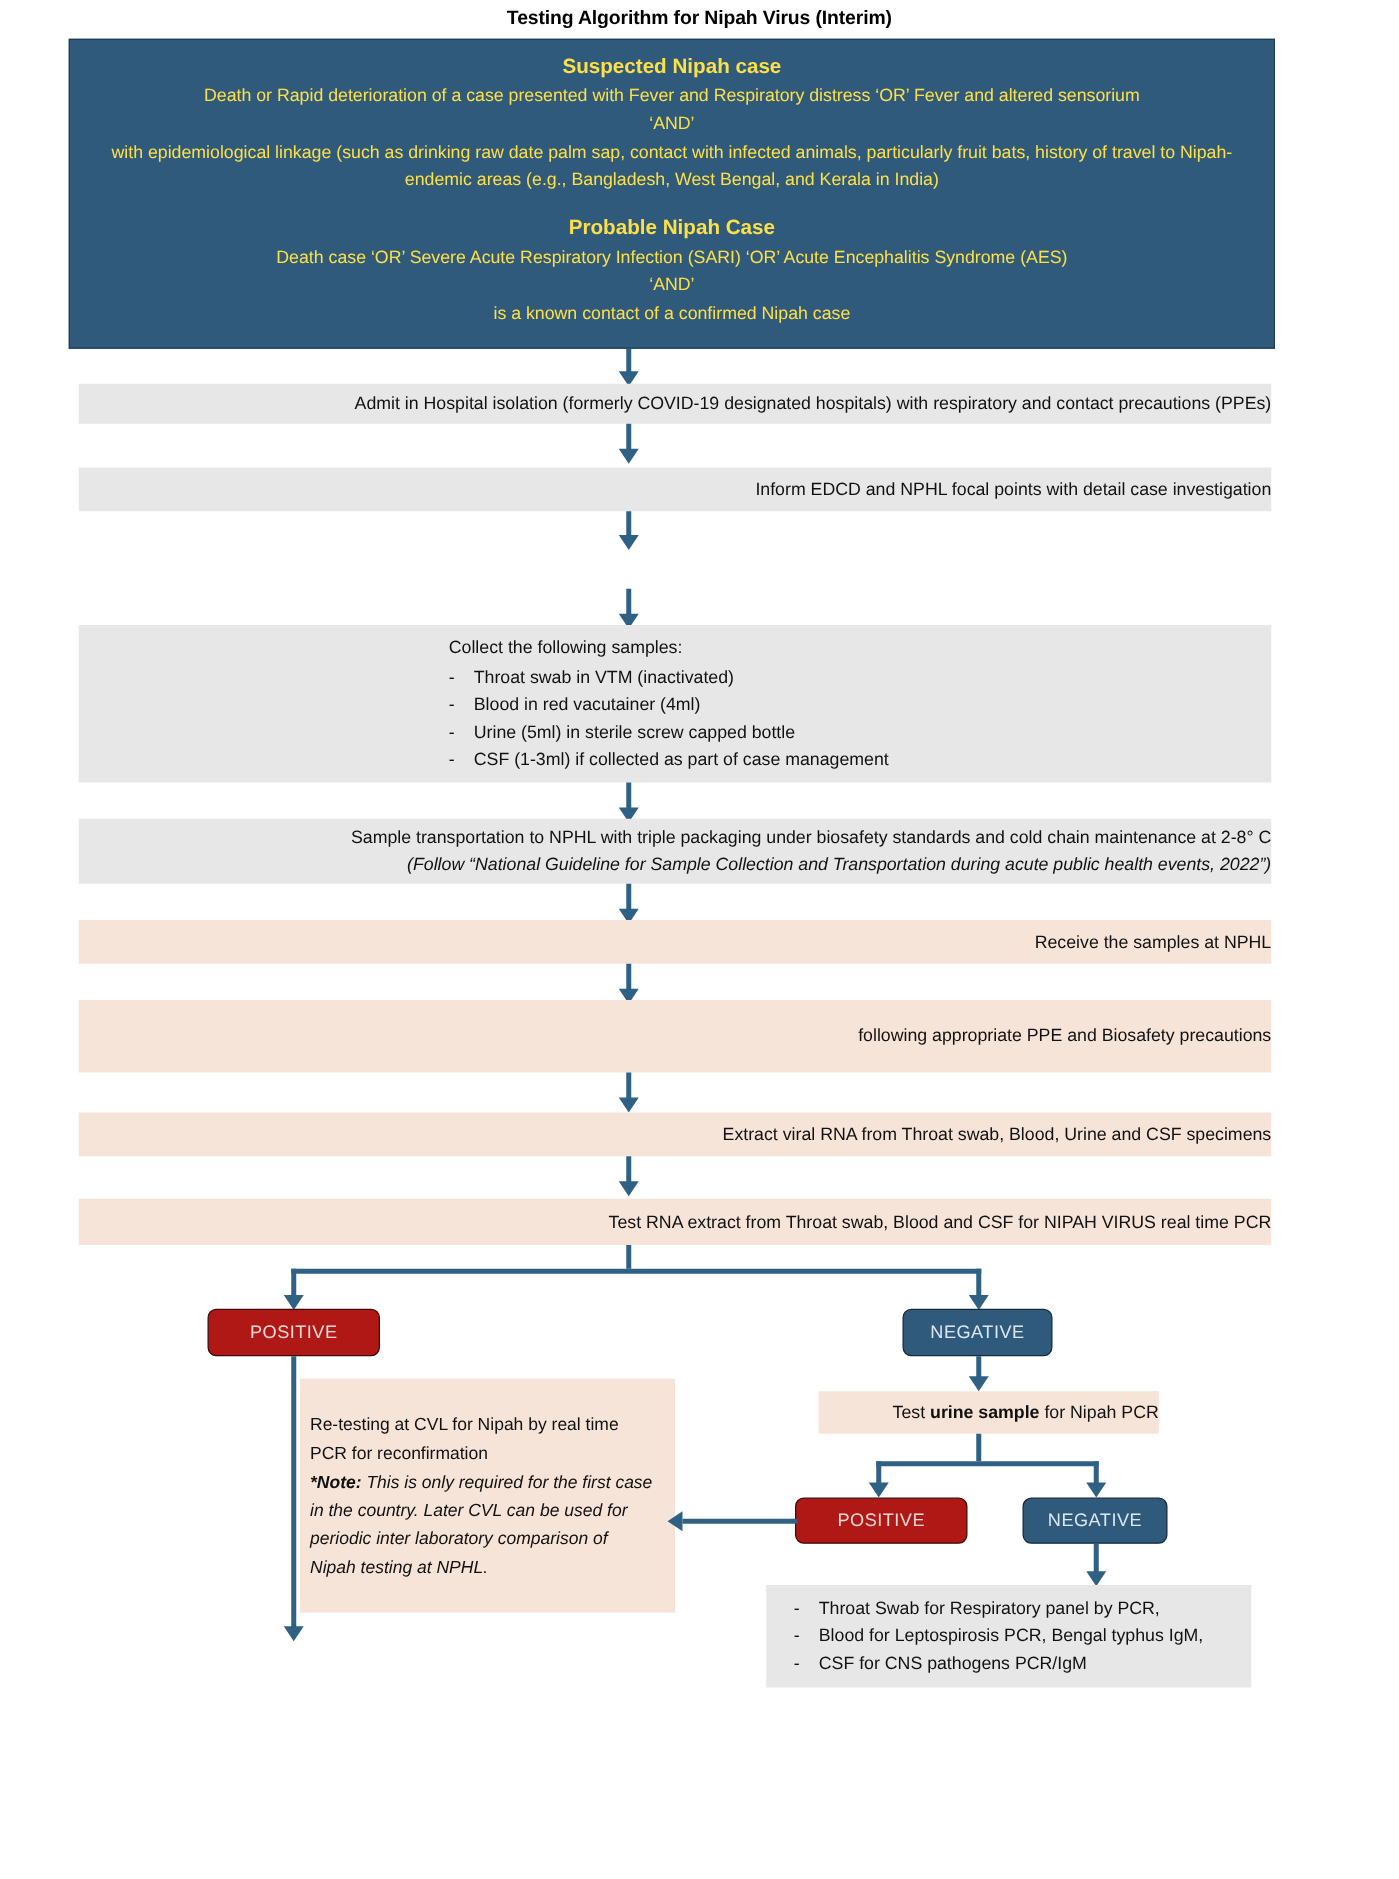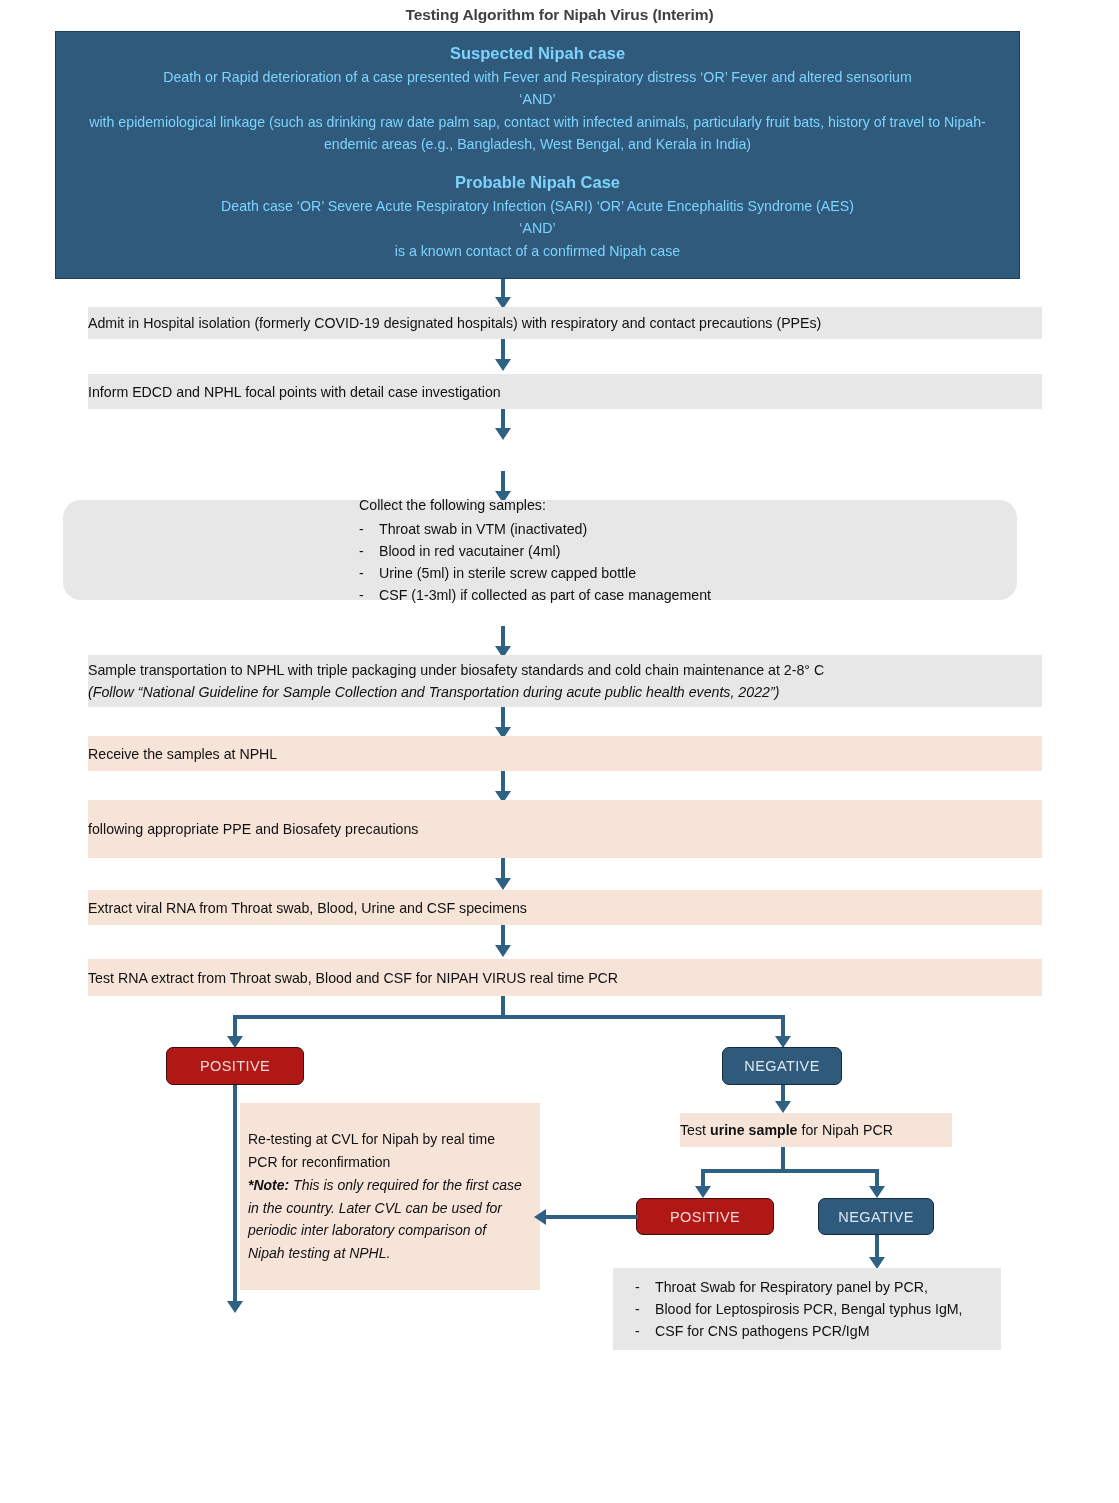--- a/index.html
+++ b/index.html
@@ -21,45 +21,45 @@
 
   
   .page-title {
     position: absolute;
     left: 0;
     top: 6px;
     width: 1119px;
     text-align: center;
     font-size: 15.5px;
     font-weight: bold;
-    color: #404040;
+    color: #000000;
     letter-spacing: -0.1px;
   }
 
   
   .box {
     position: absolute;
     box-sizing: border-box;
     display: flex;
     flex-direction: column;
     justify-content: center;
     font-size: 14.2px;
     line-height: 1.55;
     color: #111111;
   }
-  .box.center { text-align: center; align-items: flex-start; margin-left: 25px; }
+  .box.center { text-align: center; align-items: flex-end; }
   .box.left   { text-align: left; align-items: flex-start; }
 
   .box-gray { background: #e7e7e7; }
   .box-pink { background: #f6e4d9; }
 
   .box-header {
     background: #2f5a7c;
     border: 1.5px solid #1d3c55;
-    color: #7dd3fc;
+    color: #fde047;
     padding: 10px 16px 16px 16px;
     text-align: center;
     align-items: center;
   }
   .hdr-title {
     font-size: 16.5px;
     font-weight: bold;
     line-height: 1.45;
   }
   .hdr-line {
@@ -165,21 +165,21 @@
     <div>Inform EDCD and NPHL focal points with detail case investigation</div>
   </div>
 
   <div class="conn vline" style="left:501px; top:409px; height:21px;"></div>
   <div class="arrow-down" style="left:495px; top:428px;"></div>
 
 
   <div class="conn vline" style="left:501px; top:471px; height:22px;"></div>
   <div class="arrow-down" style="left:495px; top:491px;"></div>
 
-  <div class="box box-gray left" style="left:63px; top:500px; width:954px; height:100px; padding-left:296px;border-radius:18px;">
+  <div class="box box-gray left" style="left:63px; top:500px; width:954px; height:126px; padding-left:296px;">
     <div class="list-wrap">
       <div class="list-head">Collect the following samples:</div>
       <div class="li">
           <span class="dash">-</span>
           <span>Throat swab in VTM (inactivated)</span>
         </div>
       <div class="li">
           <span class="dash">-</span>
           <span>Blood in red vacutainer (4ml)</span>
         </div>

